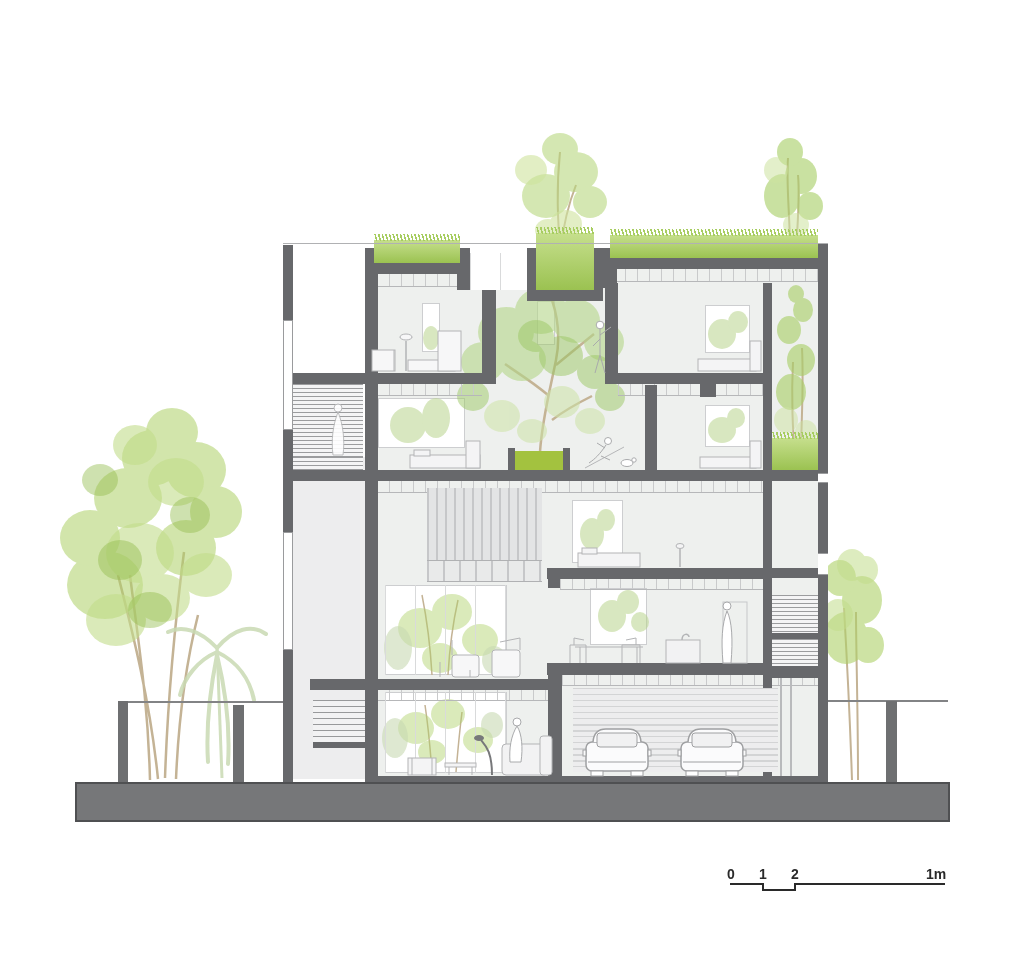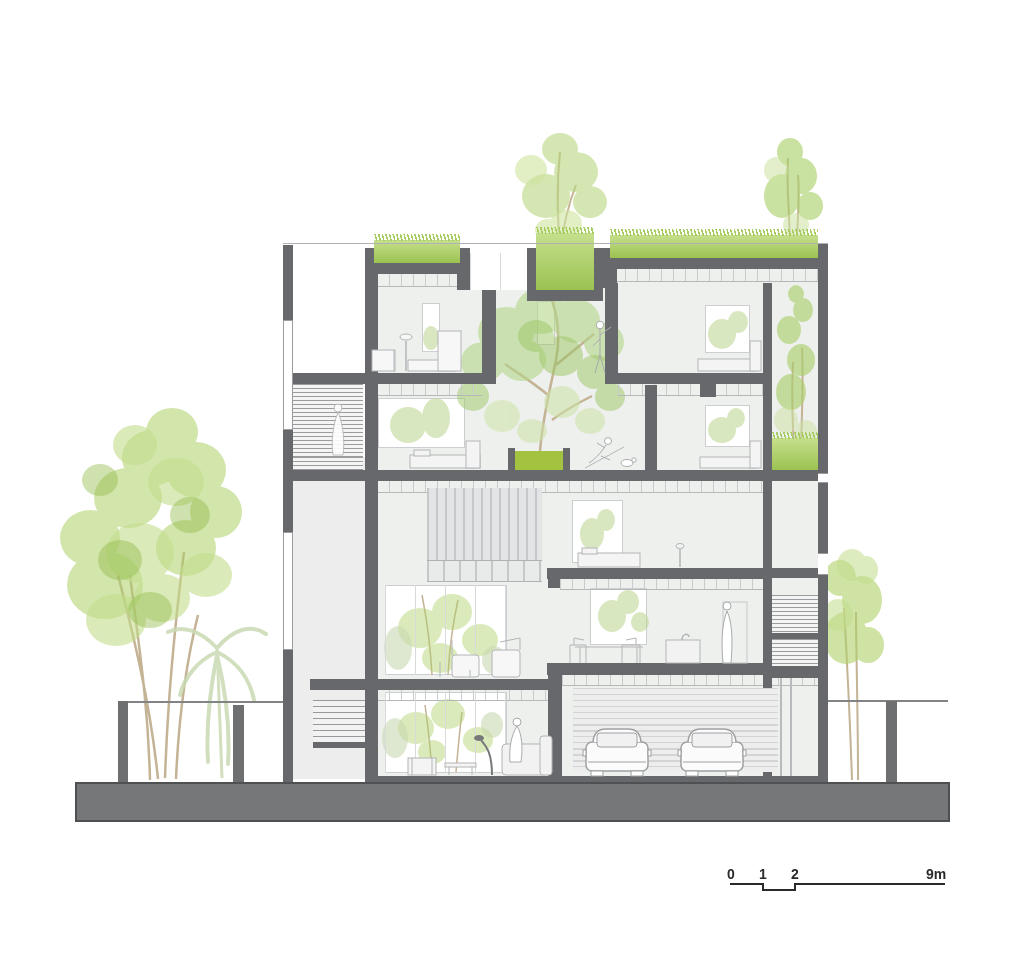--- a/index.html
+++ b/index.html
@@ -391,19 +391,19 @@
       </g>
     <g>
         <use href="#car-shape" transform="translate(679,726)"></use>
       </g>
   </svg>
 
   <div class="abs" style="left:720px;top:866px;width:240px;height:30px;">
     <span class="scale-label" style="left:7px;">0</span>
     <span class="scale-label" style="left:39px;">1</span>
     <span class="scale-label" style="left:71px;">2</span>
-    <span class="scale-label" style="left:206px;">9m</span>
+    <span class="scale-label" style="left:206px;">1m</span>
     <svg width="240" height="30" viewBox="0 0 240 30" style="position:absolute;left:0;top:0;">
       <path d="M10,18 H43 V24 H75 V18 H225" fill="none" stroke="#2a2a2a" stroke-width="2"></path>
     </svg>
   </div>
 
 </div>
 
 </body></html>

